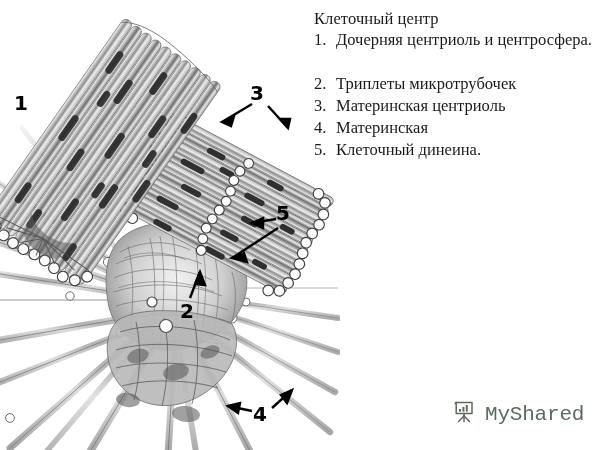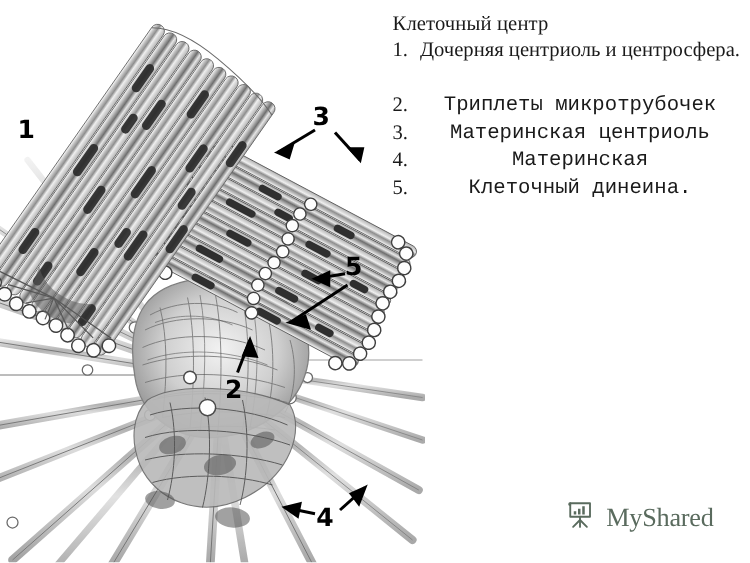--- a/index.html
+++ b/index.html
@@ -69,35 +69,34 @@
   .legend-item.justified .txt {
     text-align: justify;
   }
   .legend-item.justified .txt::after {
     content: "";
     display: inline-block;
     width: 100%;
   }
   .legend-item:not(.justified) .txt {
     white-space: nowrap;
-    text-align: center;
-    font-family: Liberation Mono, monospace;
+    text-align: left;
   }
 
   
   #watermark {
     position: absolute;
     left: 452px;
     top: 399px;
     display: flex;
     align-items: center;
     gap: 7px;
   }
   #watermark .wm-text {
-    font-family: Liberation Serif, serif;
+    font-family: Liberation Mono, monospace;
     font-size: 21px;
     color: #5a6b5e;
     letter-spacing: -0.2px;
   }
 
   
   .callout-num {
     font-family: "DejaVu Sans", sans-serif;
     font-weight: bold;
     font-size: 20px;

